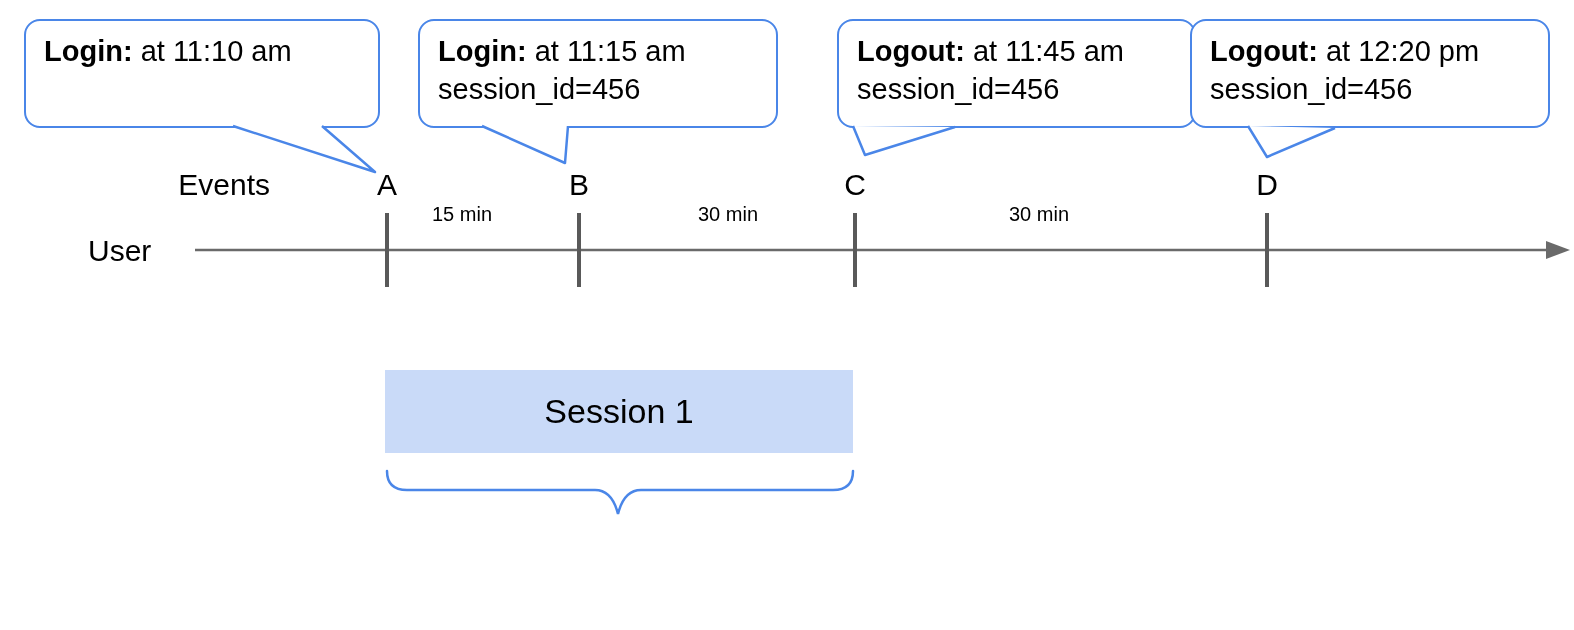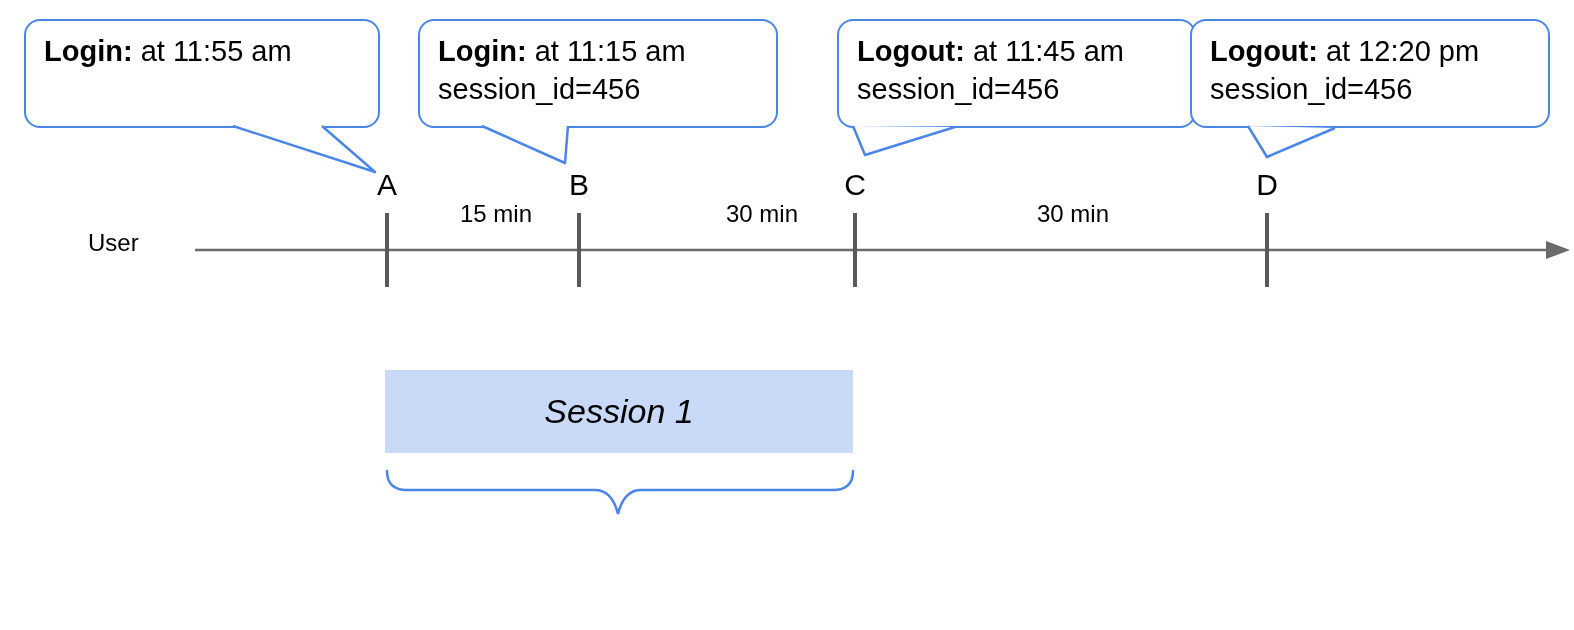--- a/index.html
+++ b/index.html
@@ -41,51 +41,50 @@
     top: 170px;
     width: 60px;
     text-align: center;
     font-size: 30px;
     line-height: 30px;
   }
   .interval {
     position: absolute;
     top: 201px;
     width: 140px;
-    text-align: right;
-    font-size: 24px;
+    text-align: center;
+    font-size: 20px;
     line-height: 26px;
   }
   .session-box {
     position: absolute;
     left: 385px; top: 370px;
     width: 468px; height: 83px;
     background: #c9daf8;
     display: flex;
     align-items: center;
     justify-content: center;
     font-size: 34px;
-    font-style: italic;
   }
   .session-length {
     position: absolute;
     left: 341px; top: 576px;
     width: 500px;
     text-align: center;
     font-size: 34px;
     line-height: 38px;
   }
 </style>
 </head>
 <body>
 
 <div id="canvas">
 
   <div class="bubble" style="left:24px; width:356px;">
-    <div><b>Login:</b><span> at 11:55 am</span></div>
+    <div><b>Login:</b><span> at 11:10 am</span></div>
   </div>
   <div class="bubble" style="left:418px; width:360px;">
     <div><b>Login:</b><span> at 11:15 am</span></div>
     <div>session_id=456</div>
   </div>
   <div class="bubble" style="left:808px; width:359px;margin-left:29px;">
     <div><b>Logout:</b><span> at 11:45 am</span></div>
     <div>session_id=456</div>
   </div>
   <div class="bubble" style="left:1190px; width:360px;">
@@ -103,21 +102,22 @@
   <svg class="layer">
     <line x1="195" y1="250" x2="1552" y2="250" stroke="#6a6a6a" stroke-width="2.5"></line>
     <polygon points="1546,241 1570,250 1546,259" fill="#6a6a6a"></polygon>
     <line x1="387" y1="213" x2="387" y2="287" stroke="#595959" stroke-width="4"></line>
     <line x1="579" y1="213" x2="579" y2="287" stroke="#595959" stroke-width="4"></line>
     <line x1="855" y1="213" x2="855" y2="287" stroke="#595959" stroke-width="4"></line>
     <line x1="1267" y1="213" x2="1267" y2="287" stroke="#595959" stroke-width="4"></line>
     <path d="M387,471 Q387,490 407,490 L595,490 Q612,490 618,514 Q624,490 641,490 L833,490 Q853,490 853,471" fill="none" stroke="#4a86e8" stroke-width="2.5" stroke-linecap="round"></path>
   </svg>
 
-  <div class="abs" style="left:88px; top:226px; font-size:24px; line-height:34px;">User</div>
+  <div class="abs axis-label" style="left:120px; top:170px; width:150px; text-align:right;">Events</div>
+  <div class="abs" style="left:88px; top:234px; font-size:30px; line-height:34px;">User</div>
 
   <div class="marker" style="left:357px;">A</div>
   <div class="marker" style="left:549px;">B</div>
   <div class="marker" style="left:825px;">C</div>
   <div class="marker" style="left:1237px;">D</div>
 
   <div class="interval" style="left:392px;">15 min</div>
   <div class="interval" style="left:658px;">30 min</div>
   <div class="interval" style="left:969px;">30 min</div>
 

